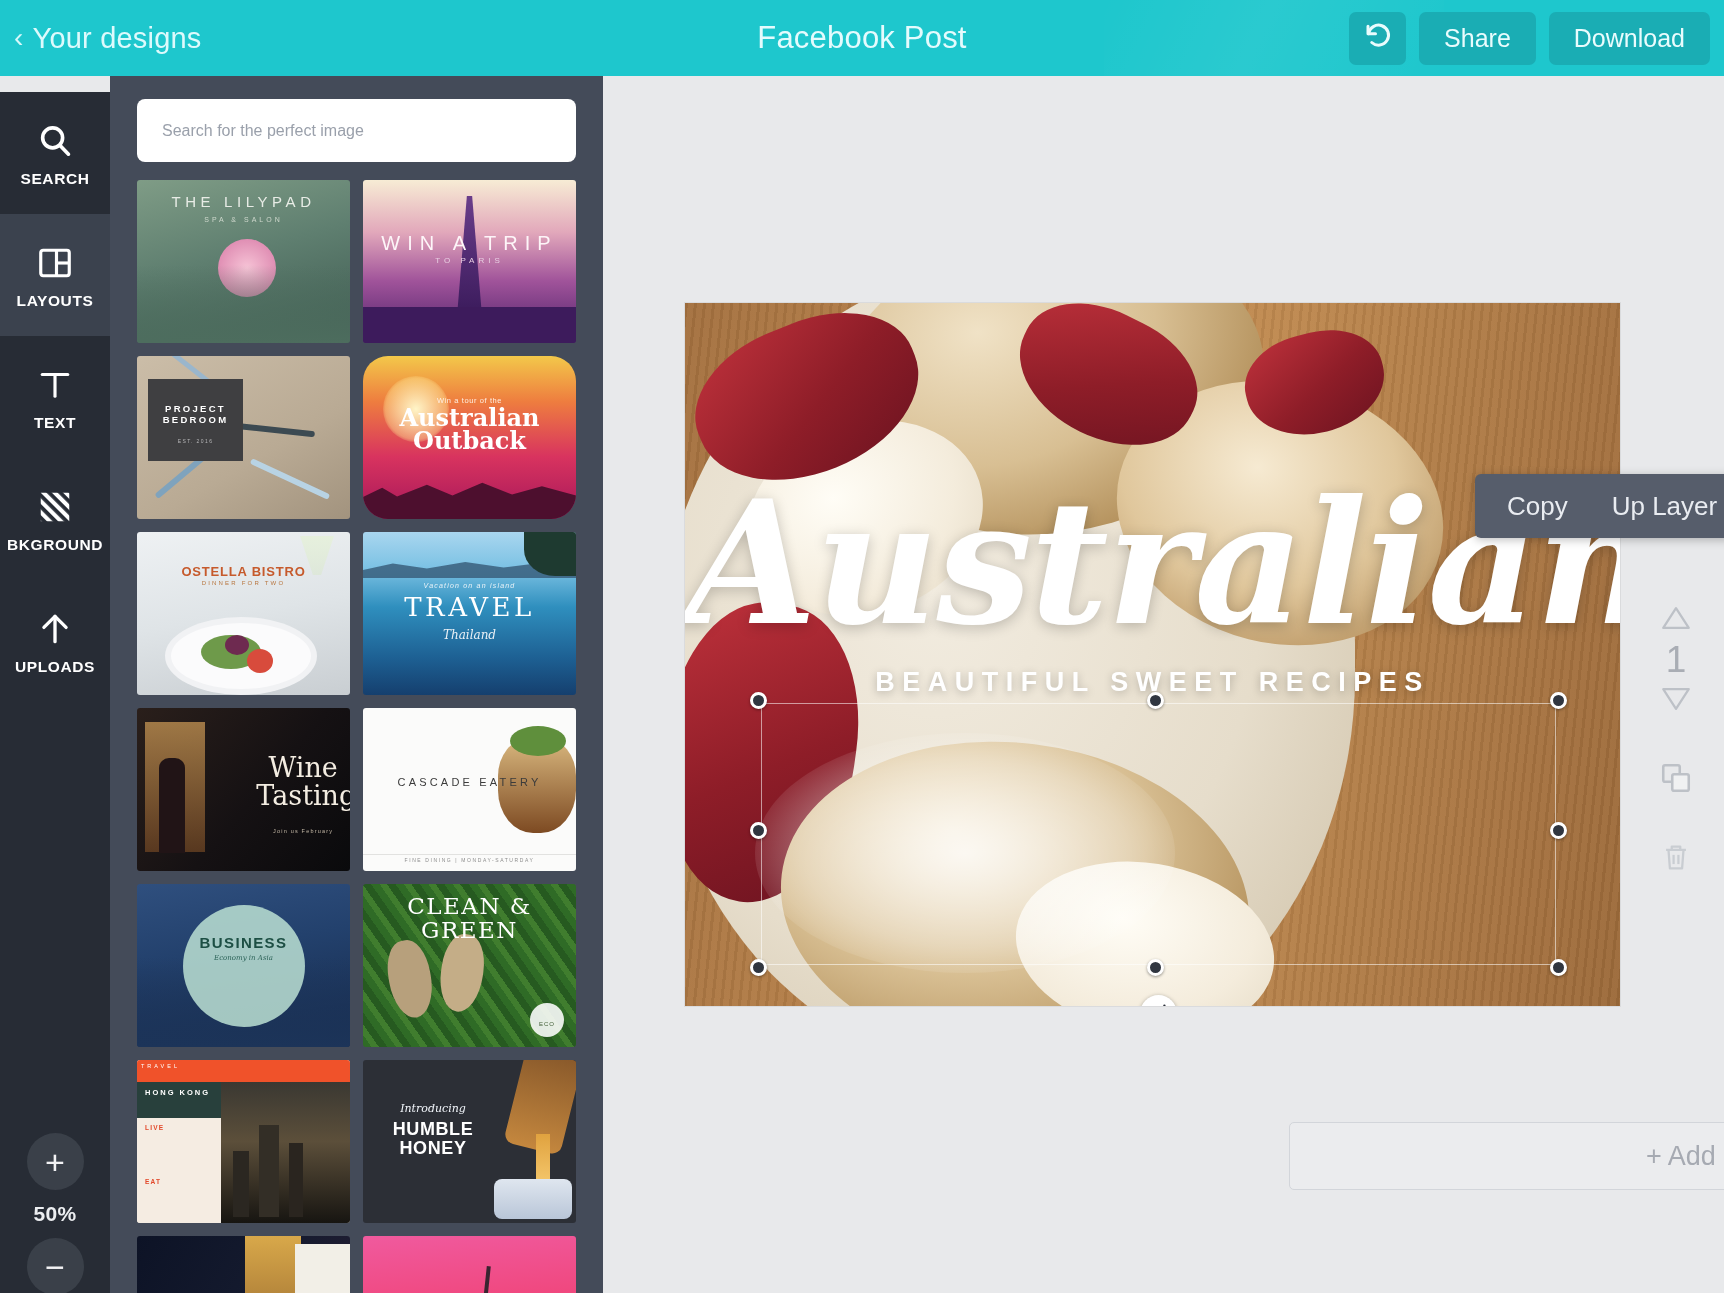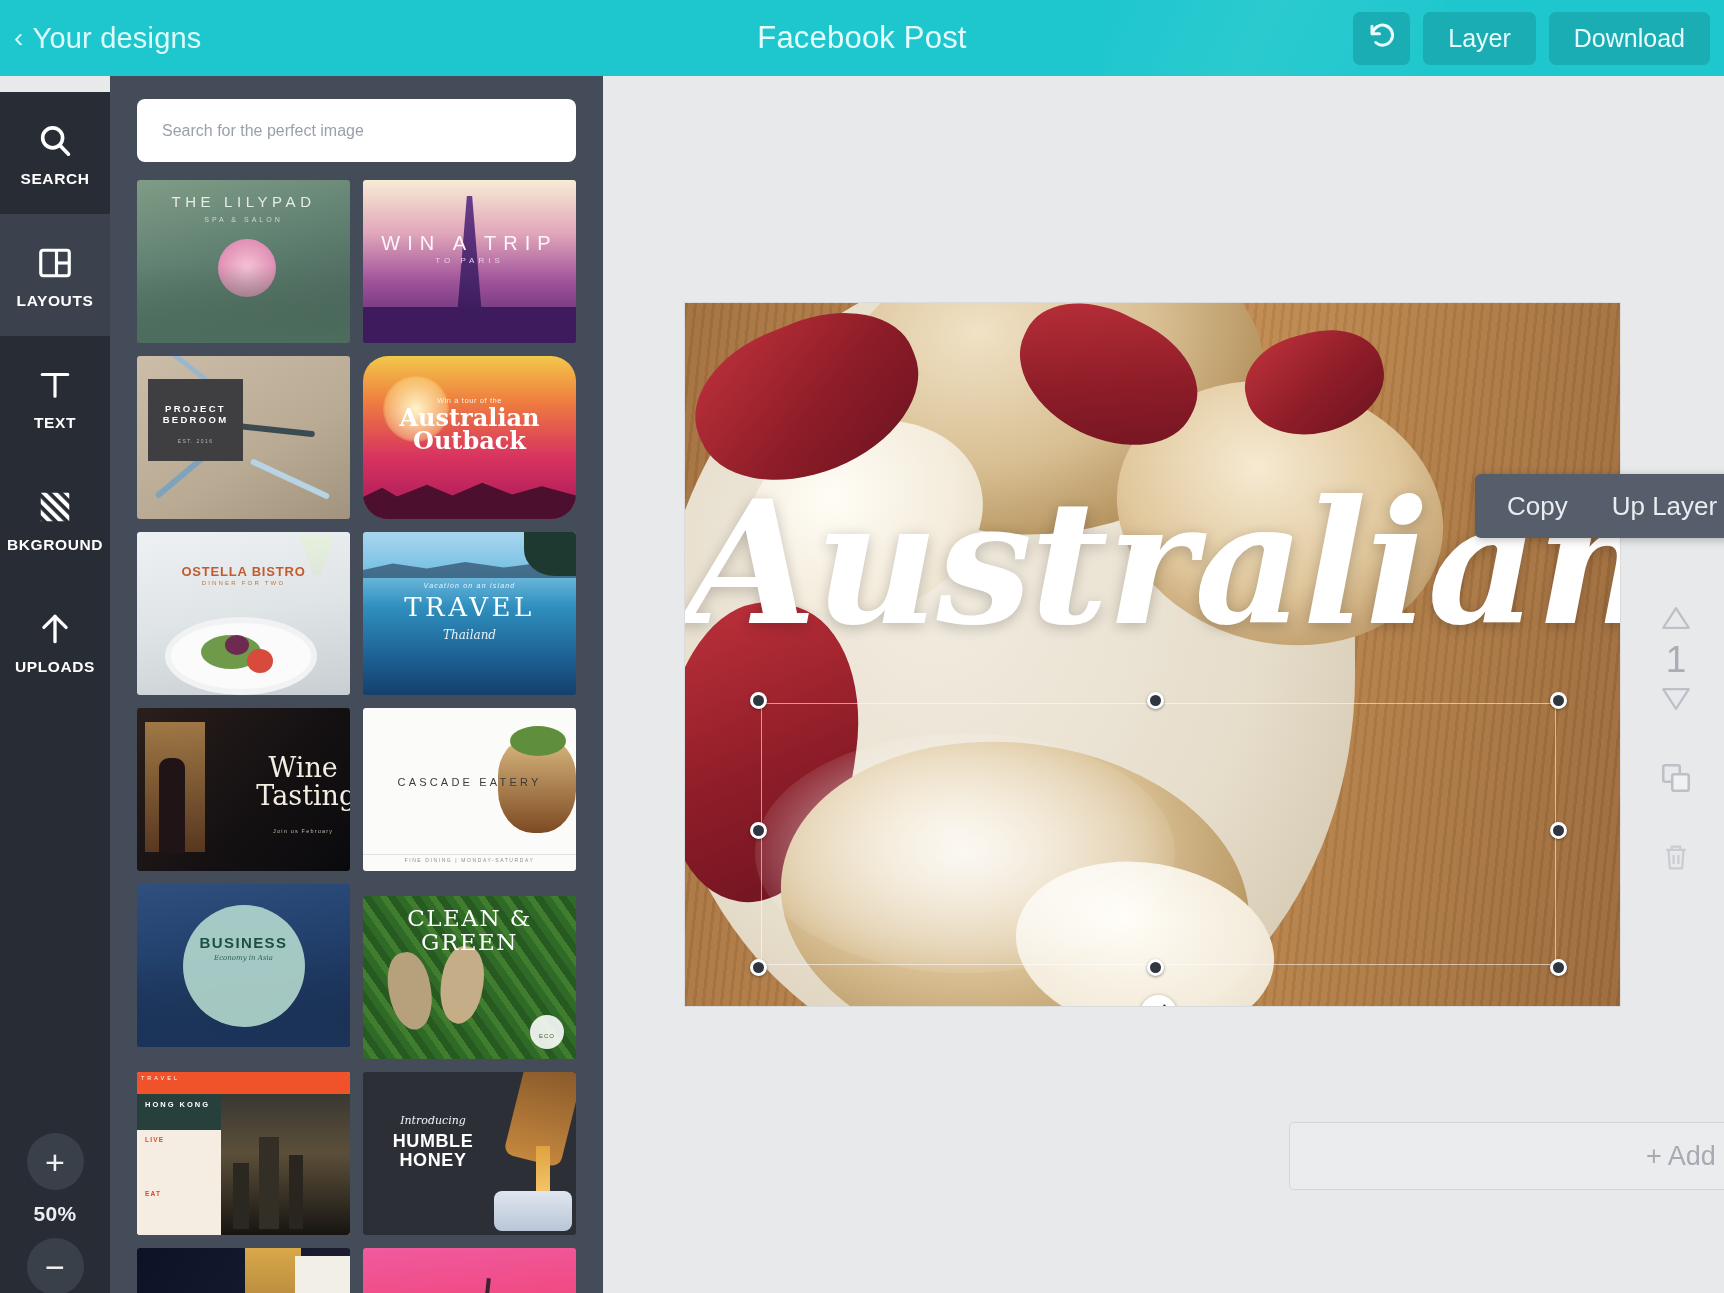--- a/index.html
+++ b/index.html
@@ -248,21 +248,21 @@
 
     <div class="header-actions">
       <button class="hbtn icon-only">
         <span>
           <svg class="undo-svg" viewBox="0 0 24 24" fill="none" stroke="#e9fcfd" stroke-width="2.4" stroke-linecap="round" stroke-linejoin="round">
             <polyline points="4,5 4,11 10,11"></polyline>
             <path d="M4.5 11A8 8 0 1 1 7 18"></path>
           </svg>
         </span>
       </button>
-      <button class="hbtn">Layer</button>
+      <button class="hbtn">Share</button>
       <button class="hbtn">Download</button>
     </div>
   </div>
 
   <div class="rail">
 
     <div class="rail-item">
       <span class="rail-ico">
         <svg width="38" height="38" viewBox="0 0 24 24" fill="none" stroke="#fff" stroke-width="2.3" stroke-linecap="round">
           <circle cx="10.5" cy="10" r="6.3"></circle>
@@ -398,21 +398,21 @@
         <div class="tx" style="bottom:8px;color:#8d8d8d;font-size:5px;letter-spacing:1.6px;">FINE DINING | MONDAY-SATURDAY</div>
       </div>
 
       <div class="thumb" style="background:linear-gradient(170deg,#2f4f7e 0%,#23416d 40%,#15294a 100%);">
         <div style="position:absolute;left:0;bottom:0;width:100%;height:55%;background:linear-gradient(0deg,#1c3459,transparent);"></div>
         <div style="position:absolute;left:50%;top:50%;transform:translate(-50%,-50%);width:122px;height:122px;border-radius:50%;background:rgba(186,224,211,.86);"></div>
         <div class="tx" style="top:50px;color:#1d4f44;font-size:15px;font-weight:700;letter-spacing:1.4px;">BUSINESS</div>
         <div class="tx" style="top:70px;color:#2b6257;font-size:7px;font-style:italic;font-family:'DejaVu Serif',serif;">Economy in Asia</div>
       </div>
 
-      <div class="thumb" style="background:repeating-linear-gradient(55deg,#2f6b26 0 7px,#407d2e 7px 13px,#265a20 13px 20px);margin-top:12px;">
+      <div class="thumb" style="background:repeating-linear-gradient(55deg,#2f6b26 0 7px,#407d2e 7px 13px,#265a20 13px 20px);">
         <div style="position:absolute;left:26px;top:56px;width:42px;height:78px;border-radius:45% 45% 50% 50%;background:#b7a07c;transform:rotate(-10deg);"></div>
         <div style="position:absolute;left:78px;top:50px;width:42px;height:78px;border-radius:45% 45% 50% 50%;background:#c4ad87;transform:rotate(8deg);"></div>
         <div style="position:absolute;right:12px;bottom:10px;width:34px;height:34px;border-radius:50%;background:rgba(255,255,255,.88);"></div>
         <div class="tx" style="top:10px;color:#fff;font-size:23px;font-family:'DejaVu Serif',serif;letter-spacing:1.5px;line-height:1.05;">CLEAN &amp; GREEN</div>
         <div class="tx" style="right:14px;left:auto;width:30px;bottom:20px;color:#3f5c33;font-size:6px;letter-spacing:1px;">ECO</div>
       </div>
 
       <div class="thumb" style="background:#efe7de;">
         <div style="position:absolute;left:0;top:0;width:100%;height:22px;background:#f0522a;"></div>
         <div style="position:absolute;left:0;top:22px;width:84px;height:36px;background:#28403c;"></div>
@@ -460,20 +460,21 @@
       <div class="straw s1"></div>
       <div class="straw s3"></div>
       <div class="straw s4"></div>
       <div class="straw s2"></div>
       <div class="pastry p2"></div>
       <div class="cream c2"></div>
       <div class="sugar"></div>
 
       <div class="art-text">
         <div class="delicious">Australian</div>
+        <div class="subtitle">BEAUTIFUL SWEET RECIPES</div>
       </div>
 
       <div class="sel">
         <span class="handle h-tl"></span>
         <span class="handle h-tc"></span>
         <span class="handle h-tr"></span>
         <span class="handle h-ml"></span>
         <span class="handle h-mr"></span>
         <span class="handle h-bl"></span>
         <span class="handle h-bc"></span>

